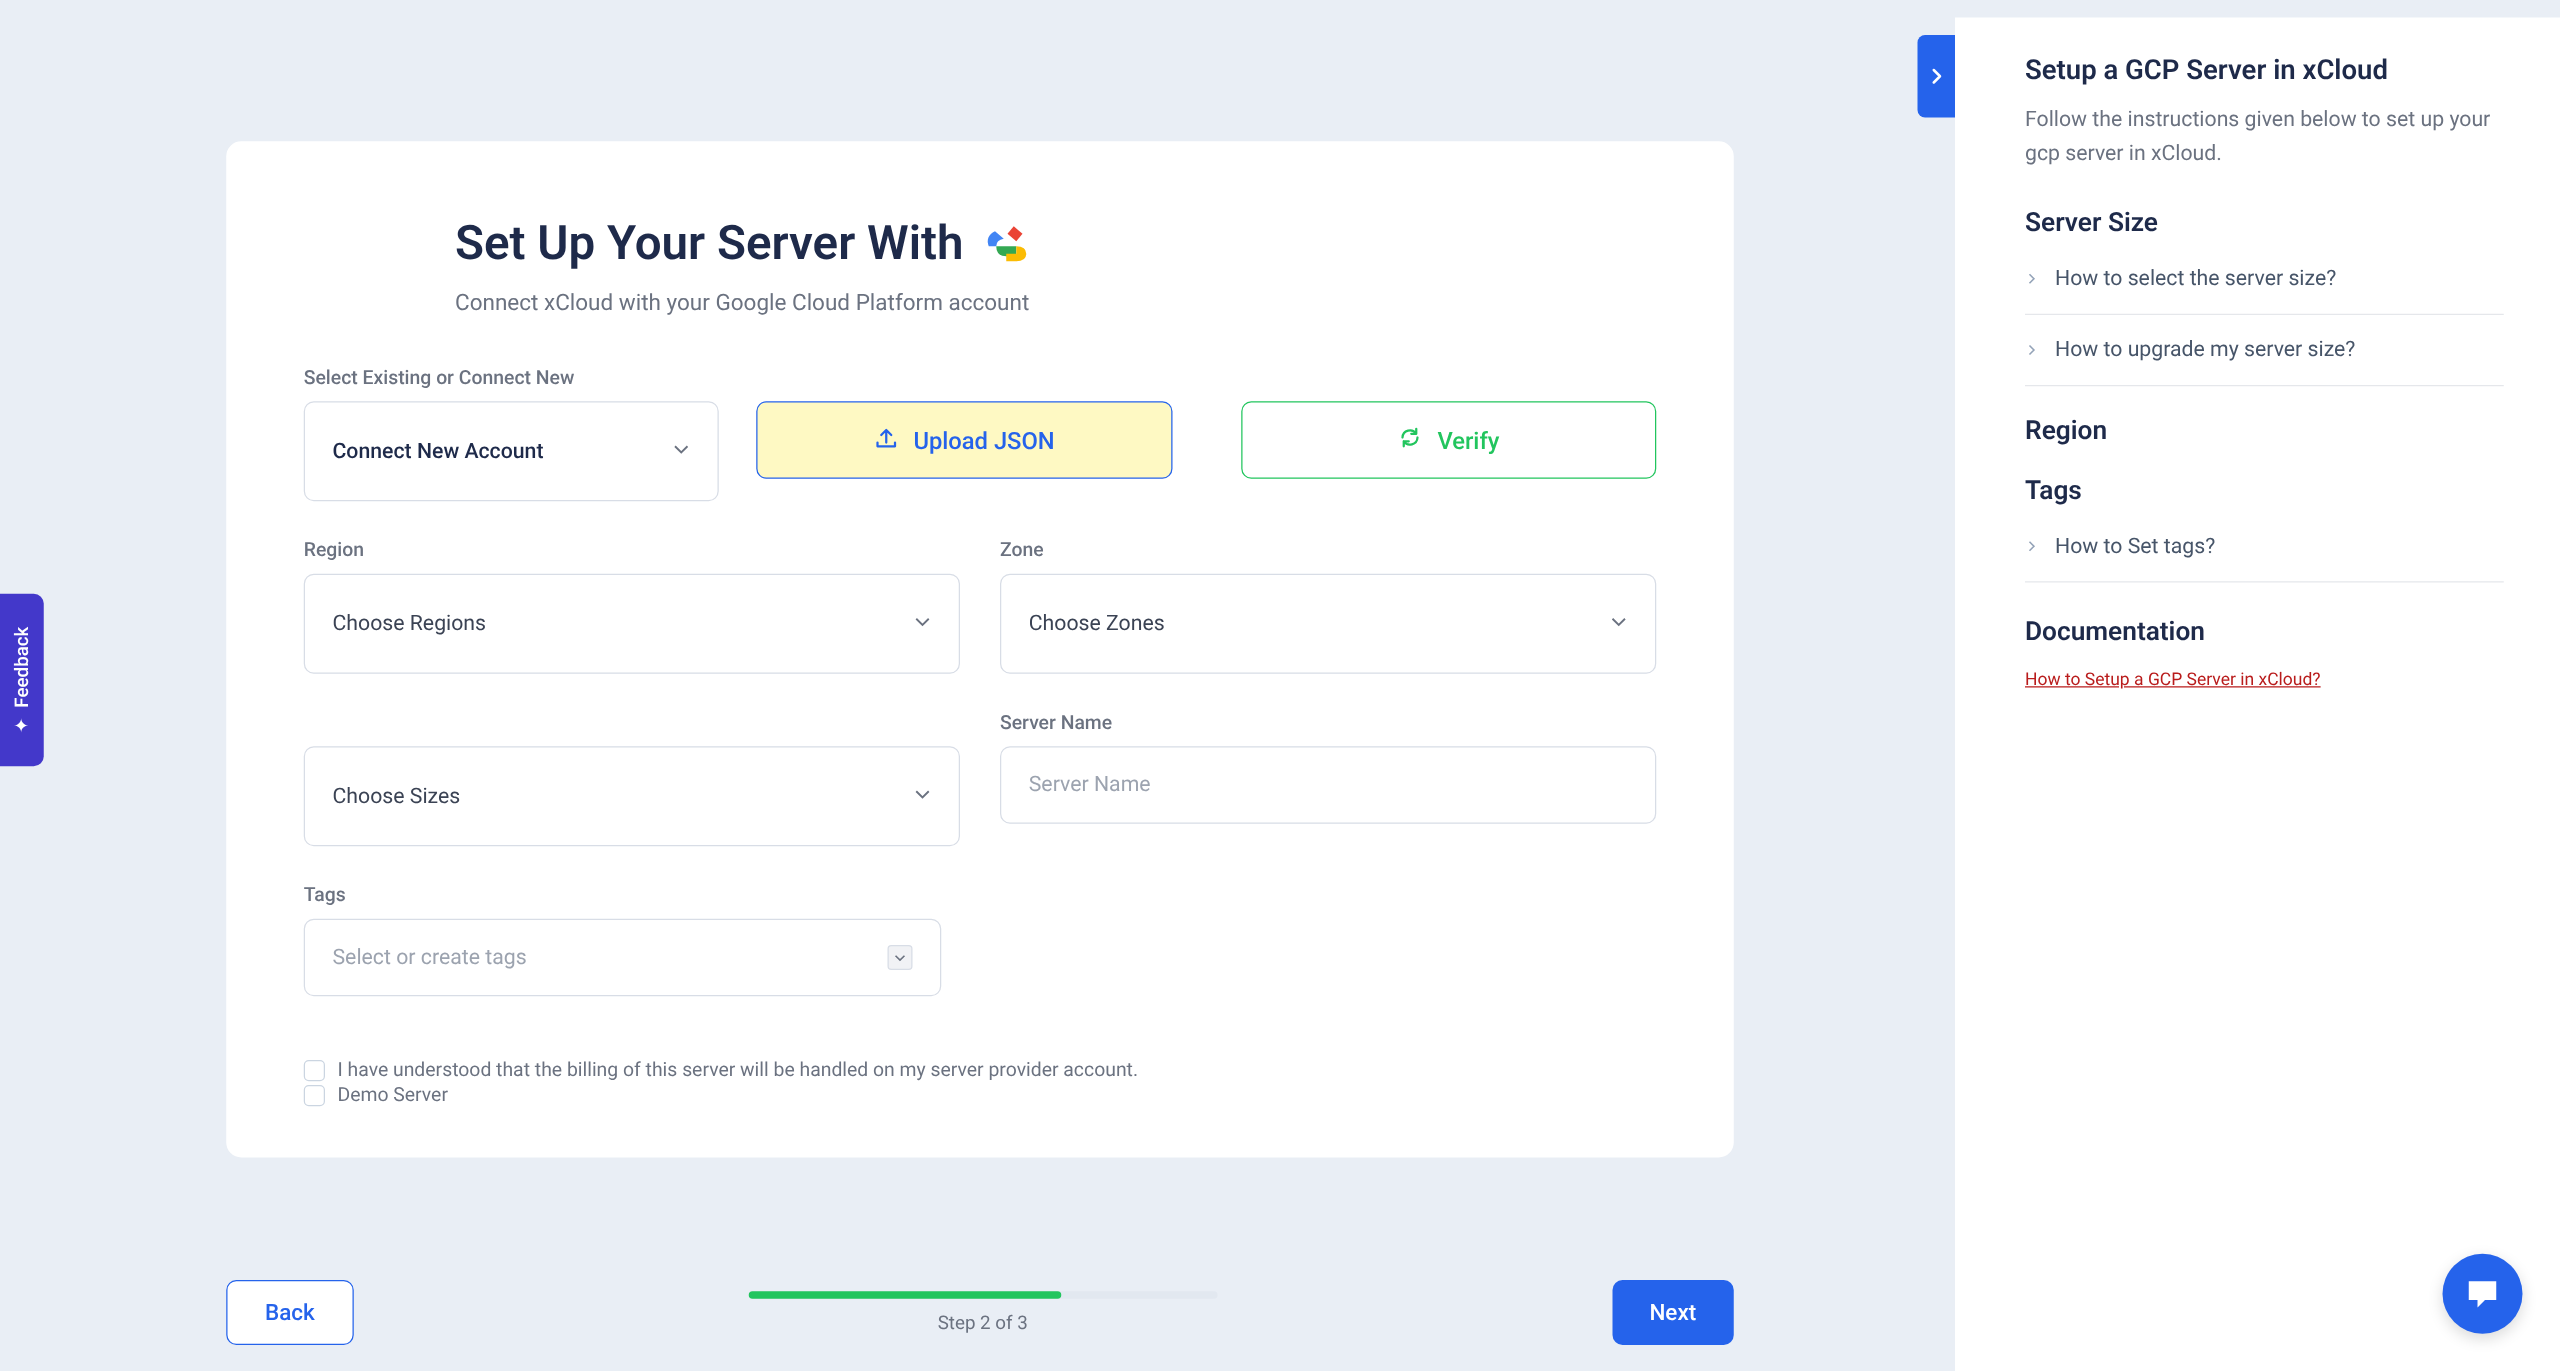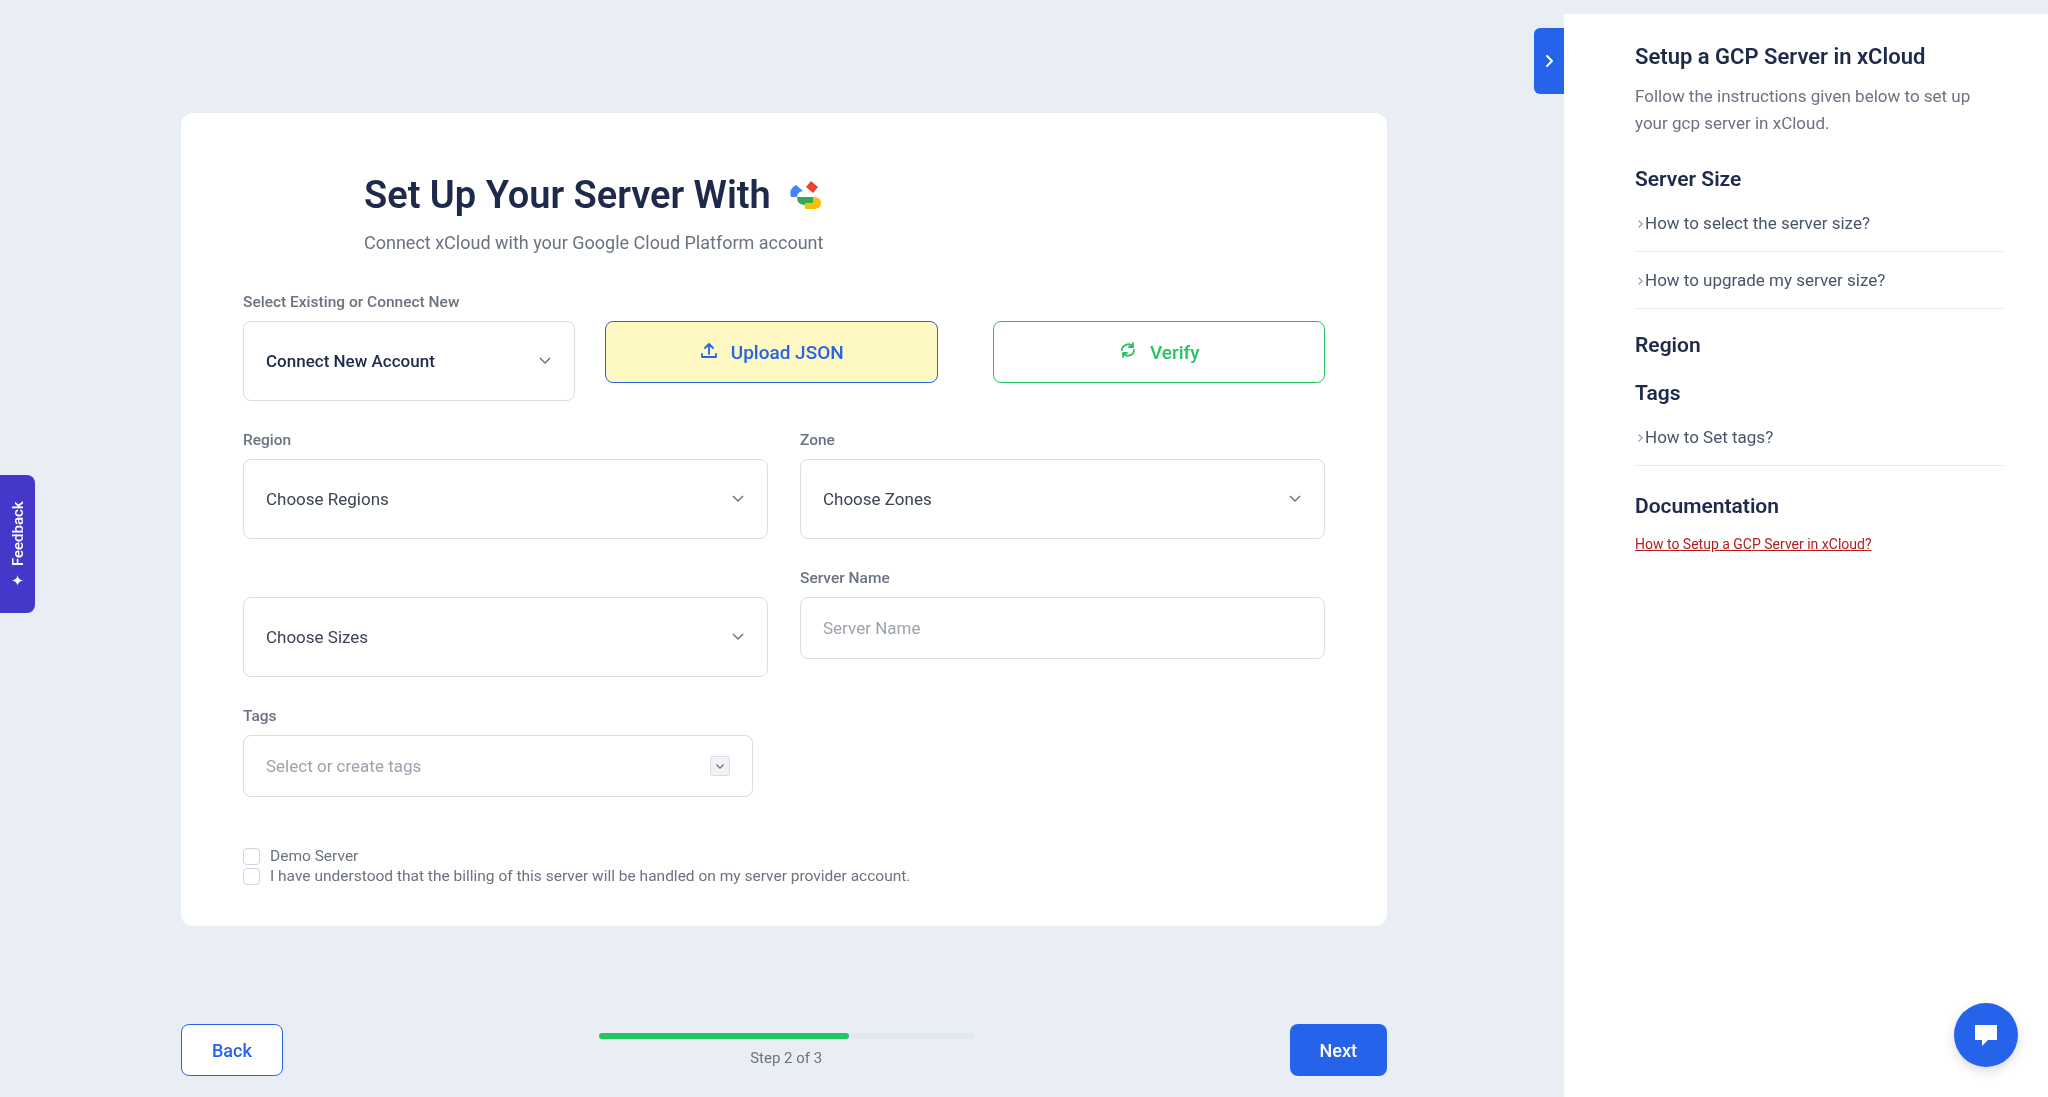--- a/index.html
+++ b/index.html
@@ -235,21 +235,21 @@
       font-size: 15px;
       color: #6b7280;
     }
     .sidebar {
       position: absolute;
       right: 0;
       top: 14px;
       width: 484px;
       height: 1083px;
       background: #fff;
-      padding: 30px 45px 30px 71px;
+      padding: 30px 45px 30px 56px;
     }
     .sidebar-toggle {
       position: absolute;
       left: -30px;
       top: 14px;
       width: 30px;
       height: 66px;
       background: #2563eb;
       border-radius: 6px 0 0 6px;
       display: flex;
@@ -272,21 +272,21 @@
     }
     .sidebar h3 {
       font-size: 21px;
       font-weight: 600;
       color: #1e2a4a;
       margin-bottom: 4px;
     }
     .faq-item {
       display: flex;
       align-items: flex-end;
-      gap: 0;
+      gap: 14px;
       padding: 18px 0;
       border-bottom: 1px solid #e5e7eb;
       font-size: 17px;
       color: #475569;
       cursor: pointer;
     }
     .faq-section {
       margin-bottom: 24px;
     }
     .doc-link {
@@ -434,25 +434,25 @@
           <svg width="10" height="10" viewBox="0 0 14 14">
               <path d="M2 5 L7 10 L12 5" stroke="currentColor" stroke-width="1.8" fill="none"></path>
             </svg>
         </span>
       </div>
     </div>
 
     <div style="margin-top:50px;">
       <div class="checkbox-row">
         <div class="checkbox"></div>
-        <span>Demo Server</span>
+        <span>I have understood that the billing of this server will be handled on my server provider account.</span>
       </div>
       <div class="checkbox-row">
         <div class="checkbox"></div>
-        <span>I have understood that the billing of this server will be handled on my server provider account.</span>
+        <span>Demo Server</span>
       </div>
     </div>
   </div>
 </div>
 
 <div class="footer-bar">
   <button class="btn-back">Back</button>
   <div class="progress-wrap">
     <div class="progress-bar">
       <div class="progress-fill"></div>

